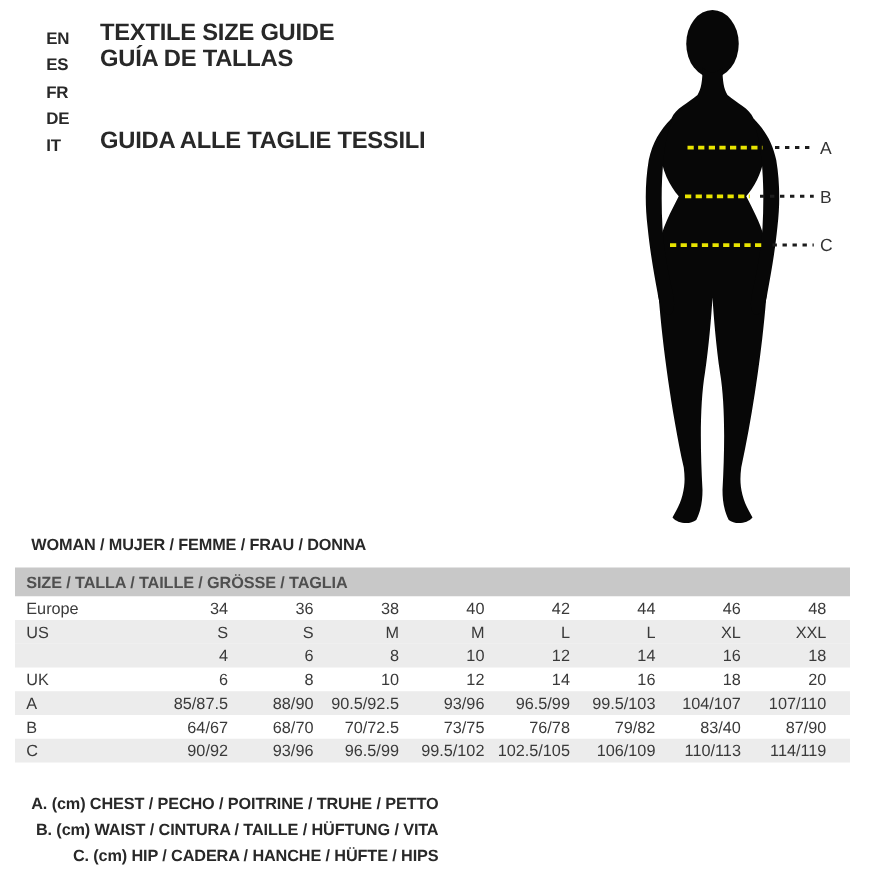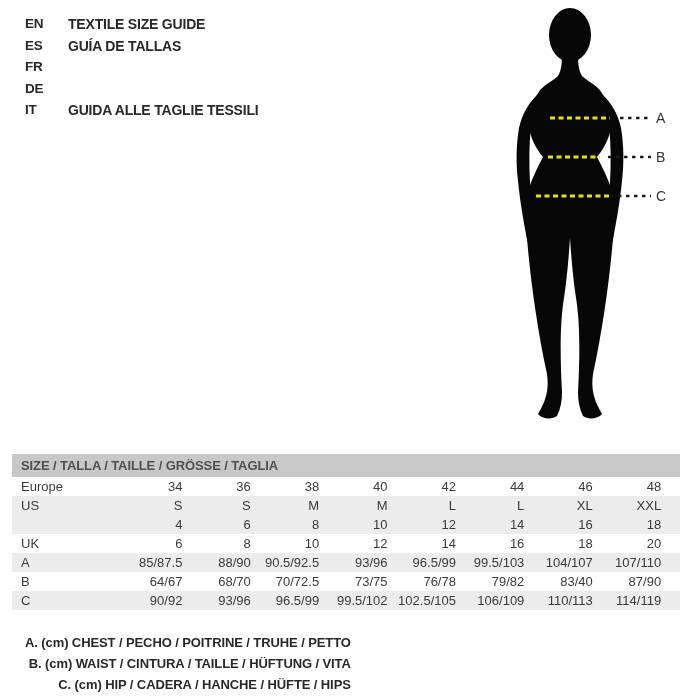--- a/index.html
+++ b/index.html
@@ -2,23 +2,23 @@
 <html><head>
 <meta charset="utf-8">
 <style>
   html,body{margin:0;padding:0;background:#ffffff;}
   #canvas{
     position:relative;width:700px;height:700px;background:#ffffff;overflow:hidden;
     font-family:"Liberation Sans","DejaVu Sans",sans-serif;color:#3a3a3a;
   }
   
   #lang-block{position:absolute;left:25px;top:16px;}
-  .lang-row{display:flex;height:21.5px;align-items:flex-start;}
+  .lang-row{display:flex;height:21.5px;align-items:flex-end;margin-left:12px;}
   .lang-code{width:43px;font-size:13.5px;font-weight:bold;color:#282828;letter-spacing:-0.2px;}
-  .lang-text{font-size:14px;font-weight:bold;color:#282828;letter-spacing:-0.2px;}
+  .lang-text{font-size:19px;font-weight:bold;color:#282828;letter-spacing:-0.2px;}
   
   #figure-wrap{position:absolute;left:470px;top:6px;width:200px;height:418px;}
   .marker-label{position:absolute;font-size:14px;font-weight:400;color:#333;width:16px;text-align:left;}
   #marker-a{left:656px;top:110px;}
   #marker-b{left:656px;top:149px;}
   #marker-c{left:656px;top:188px;}
   
   #gender-heading{position:absolute;left:25px;top:428px;font-size:13px;font-weight:bold;color:#282828;letter-spacing:-0.1px;}
   
   #size-table{position:absolute;left:12px;top:454px;width:668px;}
@@ -121,20 +121,21 @@
 
       <line x1="150" y1="112" x2="181" y2="112" stroke="#1c1c1c" stroke-width="2.5" stroke-dasharray="3.5 4.5"></line>
       <line x1="138" y1="151" x2="181" y2="151" stroke="#1c1c1c" stroke-width="2.5" stroke-dasharray="3.5 4.5"></line>
       <line x1="148" y1="190" x2="181" y2="190" stroke="#1c1c1c" stroke-width="2.5" stroke-dasharray="3.5 4.5"></line>
     </svg>
   </div>
   <div class="marker-label" id="marker-a">A</div>
   <div class="marker-label" id="marker-b">B</div>
   <div class="marker-label" id="marker-c">C</div>
 
+  <div id="gender-heading">WOMAN / MUJER / FEMME / FRAU / DONNA</div>
 
   <div id="size-table">
     <div id="table-header">SIZE / TALLA / TAILLE / GRÖSSE / TAGLIA</div>
     <div id="table-body">
         <div class="t-row">
           <div class="t-label">Europe</div>
           <div class="t-cell">34</div>
           <div class="t-cell">36</div>
           <div class="t-cell">38</div>
           <div class="t-cell">40</div>

